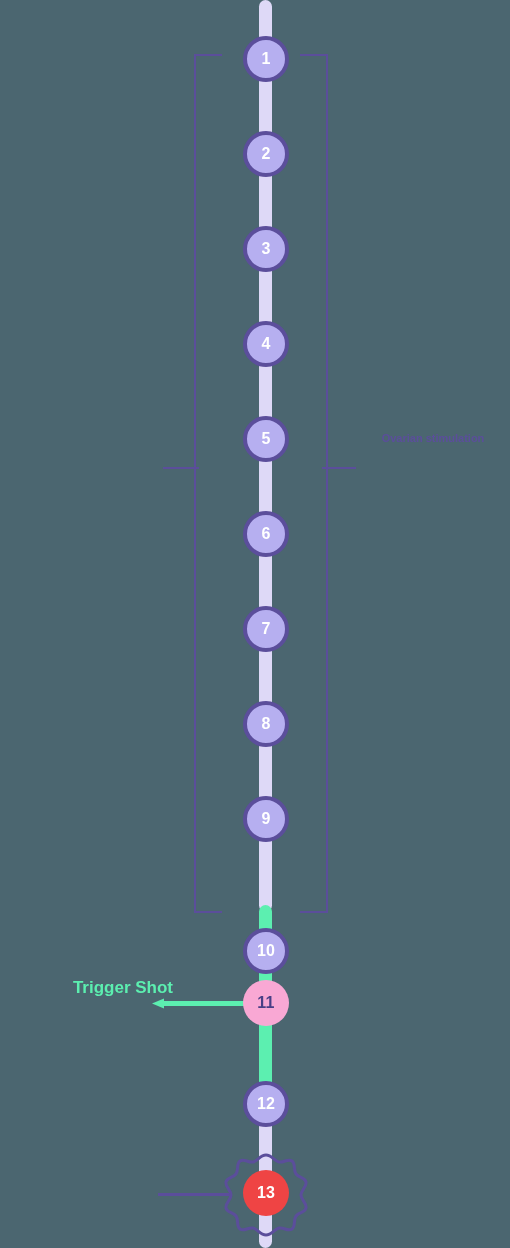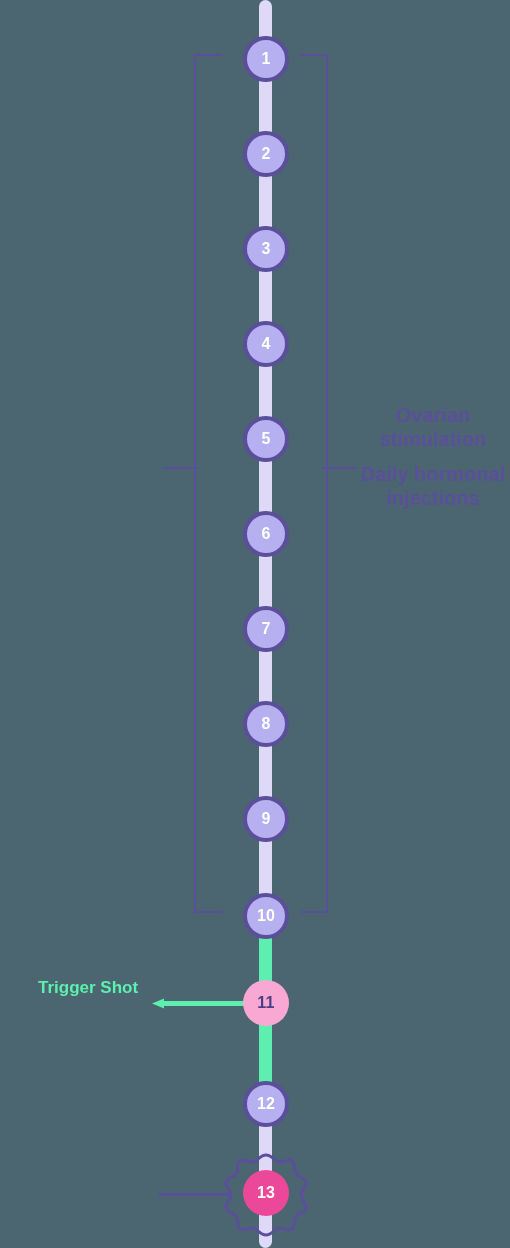--- a/index.html
+++ b/index.html
@@ -57,21 +57,21 @@
   .node.green {
     background: #f9a8d4;
     border: none;
     width: 46px;
     height: 46px;
     left: 243px;
     color: #493f86;
   }
 
   .node.retrieval {
-    background: #ec4899;
+    background: #ef4444;
     border: none;
     width: 46px;
     height: 46px;
     left: 243px;
     color: #ffffff;
   }
 
   
   .scallop {
     position: absolute;
@@ -124,40 +124,40 @@
   }
   .label-left {
     left: 0px;
     top: 425px;
     width: 160px;
     font-size: 16px;
     font-weight: bold;
   }
   .label-right {
     left: 356px;
-    top: 403px;
+    top: 432px;
     width: 154px;
-    font-size: 20px;
+    font-size: 11px;
   }
   .label-right .title {
     font-weight: bold;
     display: block;
     margin-bottom: 10px;
   }
   .label-right .sub {
     font-weight: bold;
     display: block;
   }
 
   .label-trigger {
     position: absolute;
     left: 38px;
     top: 977px;
     width: 135px;
-    text-align: left;
+    text-align: right;
     color: #5cefb0;
     font-size: 17px;
     font-weight: bold;
     line-height: 1.25;
   }
 
   .label-retrieval {
     position: absolute;
     left: 20px;
     top: 1168px;
@@ -214,26 +214,25 @@
 
   <div class="node" style="top:36px">1</div>
   <div class="node" style="top:131px">2</div>
   <div class="node" style="top:226px">3</div>
   <div class="node" style="top:321px">4</div>
   <div class="node" style="top:416px">5</div>
   <div class="node" style="top:511px">6</div>
   <div class="node" style="top:606px">7</div>
   <div class="node" style="top:701px">8</div>
   <div class="node" style="top:796px">9</div>
-  <div class="node" style="top:893px">10</div>
+  <div class="node" style="top:928px">10</div>
   <div class="node green" style="top:980px">11</div>
   <div class="node" style="top:1081px">12</div>
   <div class="node retrieval" style="top:1170px">13</div>
 
 
   <div class="label label-right">
     <span class="title">Ovarian stimulation</span>
-    <span class="sub">Daily hormonal injections</span>
   </div>
 
   <div class="label-trigger">Trigger Shot</div>
 
 </div>
 
 </body></html>

